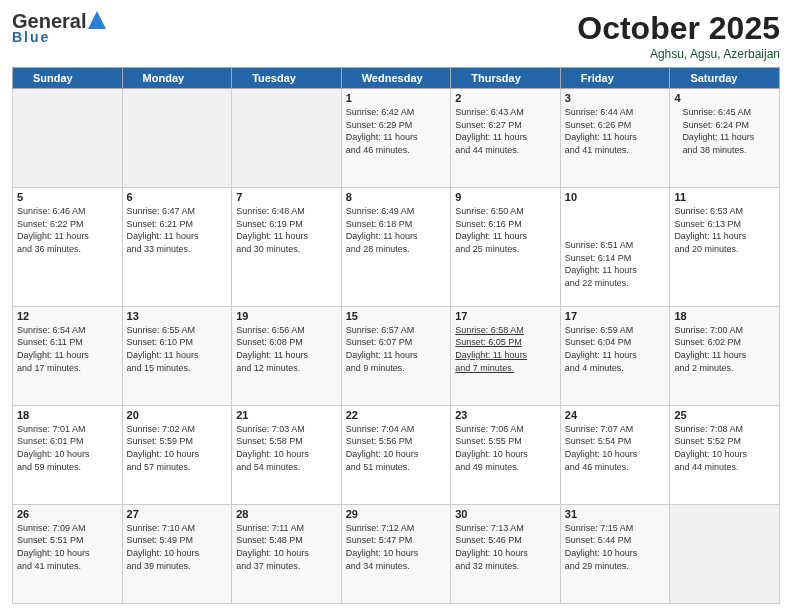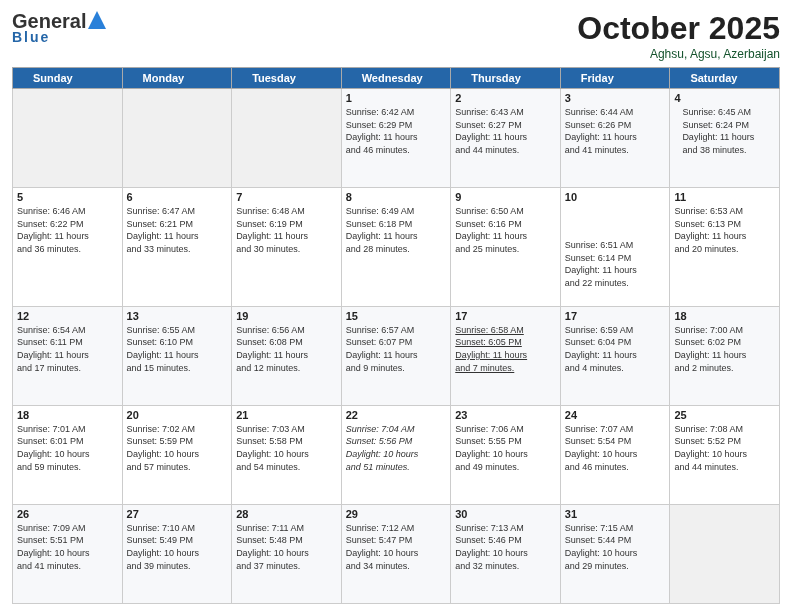--- a/index.html
+++ b/index.html
@@ -271,21 +271,21 @@
           </td>
           <td>
             <span class="day-num">21</span>
             <div class="day-info" style="white-space: pre-line;">Sunrise: 7:03 AM
 Sunset: 5:58 PM
 Daylight: 10 hours
 and 54 minutes.</div>
           </td>
           <td>
             <span class="day-num">22</span>
-            <div class="day-info" style="white-space: pre-line; font-style: italic;">Sunrise: 7:04 AM
+            <div class="day-info" style="white-space: pre-line;">Sunrise: 7:04 AM
 Sunset: 5:56 PM
 Daylight: 10 hours
 and 51 minutes.</div>
           </td>
           <td>
             <span class="day-num">23</span>
             <div class="day-info" style="white-space: pre-line;">Sunrise: 7:06 AM
 Sunset: 5:55 PM
 Daylight: 10 hours
 and 49 minutes.</div>

